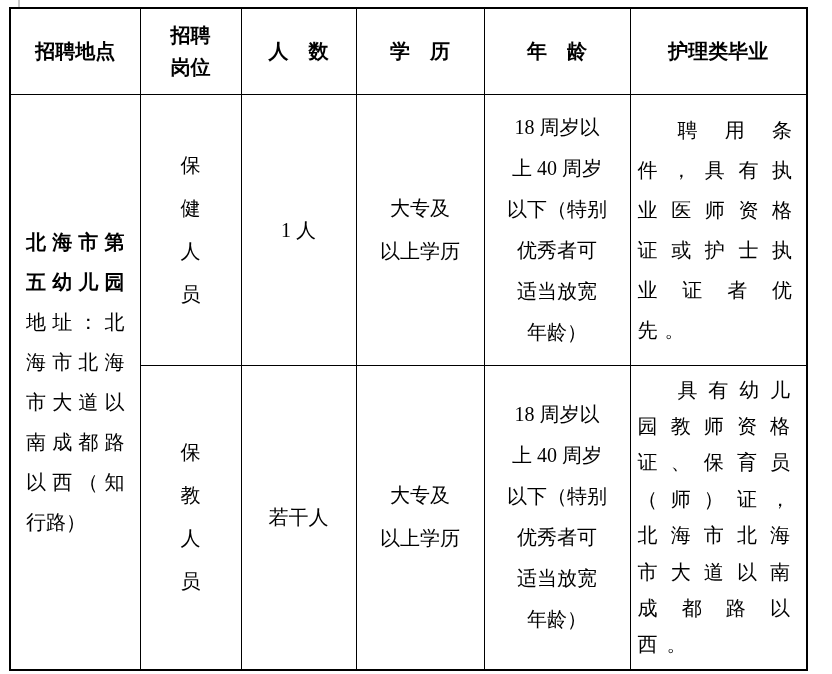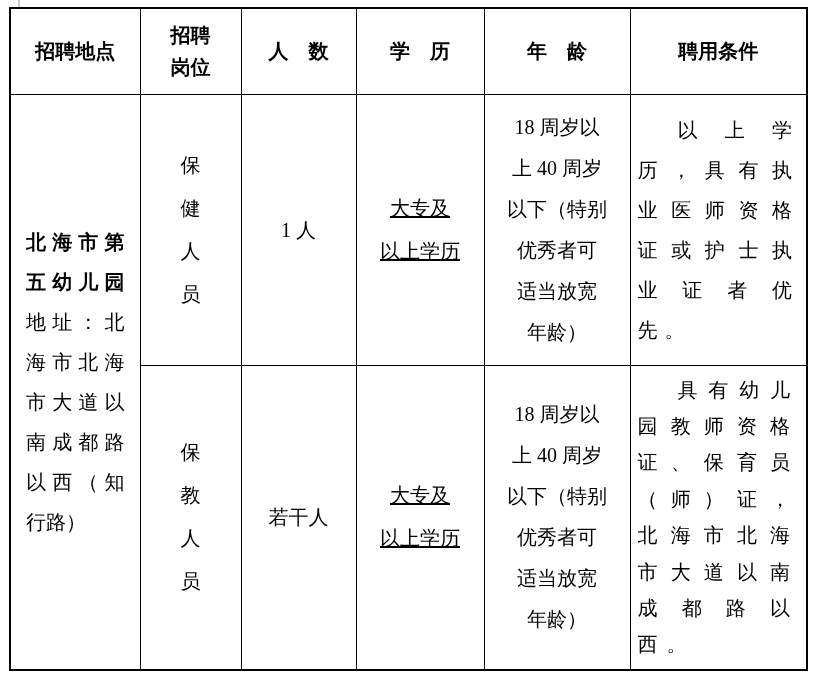--- a/index.html
+++ b/index.html
@@ -58,21 +58,20 @@
   td.cell-location .loc-name { font-weight: bold; }
   td.cell-location .loc-address { font-weight: normal; }
   td.cell-position {
     white-space: pre-line;
     line-height: 2.15;
   }
   td.cell-count { line-height: 1.6; }
   td.cell-education {
     white-space: pre-line;
     line-height: 2.15;
-    text-decoration: underline;
   }
   td.cell-age {
     white-space: pre-line;
     line-height: 2.05;
     padding: 12px 4px;
   }
   td.cell-conditions {
     text-align: justify;
     text-justify: inter-character;
     text-indent: 2em;
@@ -100,40 +99,40 @@
     <col style="width:177px">
   </colgroup>
   <tbody>
     <tr class="header-row">
       <th>招聘地点</th>
       <th>招聘
 岗位</th>
       <th>人　数</th>
       <th>学　历</th>
       <th>年　龄</th>
-      <th>聘用条件</th>
+      <th>护理类毕业</th>
     </tr>
     <tr class="row-1">
       <td class="cell-location" rowspan="2">
         <span class="loc-name">北海市第五幼儿园</span><span class="loc-address">地址：北海市北海市大道以南成都路以西（知行路）</span>
       </td>
       <td class="cell-position">保
 健
 人
 员</td>
       <td class="cell-count">1 人</td>
       <td class="cell-education">大专及
 以上学历</td>
       <td class="cell-age">18 周岁以
 上 40 周岁
 以下（特别
 优秀者可
 适当放宽
 年龄）</td>
-      <td class="cell-conditions cond-1">以上学历，具有执业医师资格证或护士执业证者优先。</td>
+      <td class="cell-conditions cond-1">聘用条件，具有执业医师资格证或护士执业证者优先。</td>
     </tr>
     <tr class="row-2">
       <td class="cell-position">保
 教
 人
 员</td>
       <td class="cell-count">若干人</td>
       <td class="cell-education">大专及
 以上学历</td>
       <td class="cell-age">18 周岁以

